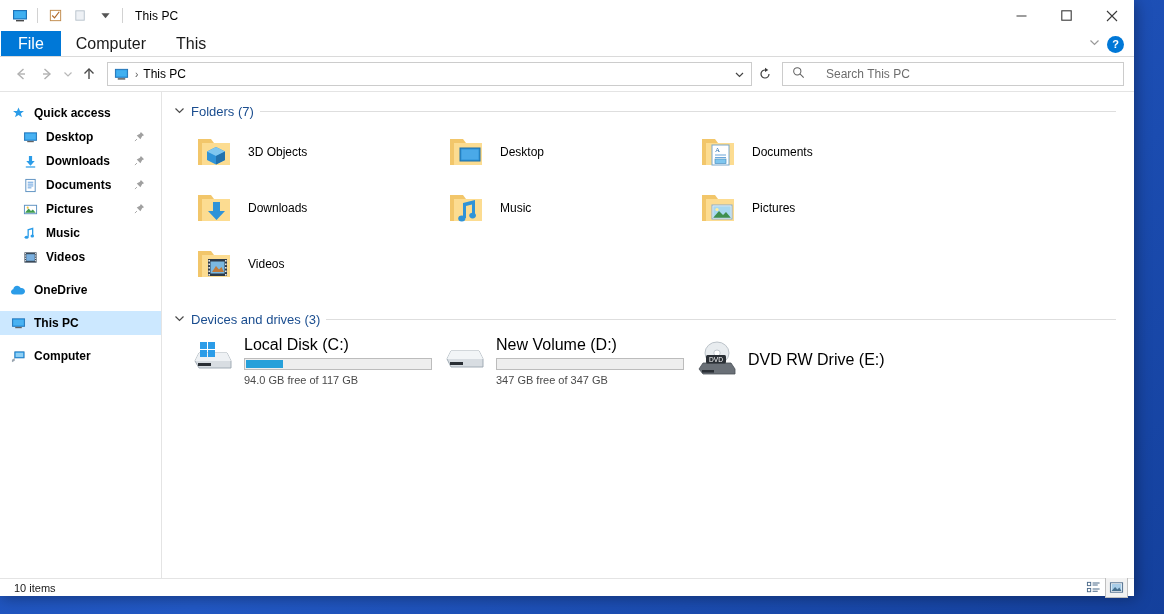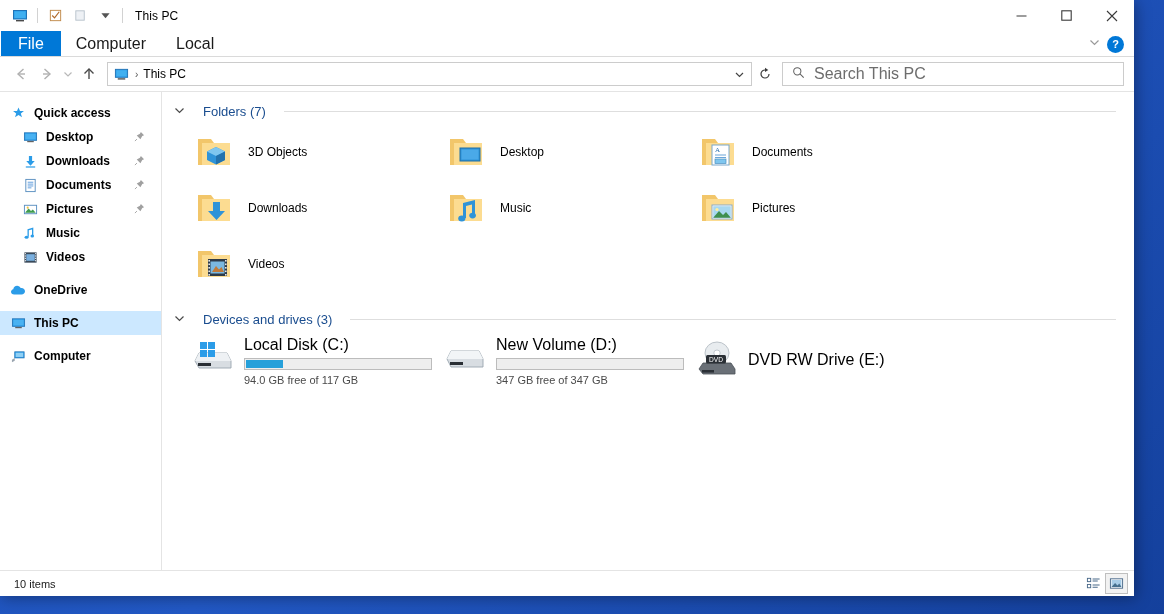--- a/index.html
+++ b/index.html
@@ -110,21 +110,21 @@
     width: 26px; height: 24px;
     display: flex; align-items: center; justify-content: center;
     color: #333; font-size: 13px;
     border: 1px solid transparent;
   }
   .searchbox {
     width: 342px; height: 24px; margin-left: 4px;
     border: 1px solid #cccccc; background: #ffffff;
     display: flex; align-items: center; padding-left: 9px; gap: 9px;
   }
-  .search-ph { font-size: 16px; color: #6d6d6d; }
+  .search-ph { font-size: 12px; color: #6d6d6d; margin-left: 12px; }
 
   
   .body {
     flex: 1 1 auto; display: flex; min-height: 0;
     border-top: 1px solid #e4e4e4;
   }
 
   
   .sidebar {
     width: 162px; flex: 0 0 162px;
@@ -153,21 +153,21 @@
   }
   .nav-gap { height: 9px; }
 
   
   .content {
     flex: 1 1 auto; background: #ffffff;
     padding: 8px 0 0 10px; overflow: hidden;
     position: relative;
   }
   .group-header {
-    display: flex; align-items: center; gap: 18px;
+    display: flex; align-items: center; gap: 6px;
     height: 22px; margin-bottom: 2px; padding-left: 2px;
   }
   .group-chevron { color: #4a4a4a; font-size: 10px; width: 11px; }
   .group-title { font-size: 13px; color: #1a4d8f; white-space: nowrap; }
   .group-rule { flex: 1 1 auto; height: 1px; background: #dedede; margin-right: 18px; }
 
   .tiles {
     display: flex; flex-wrap: wrap;
     align-content: flex-start;
   }
@@ -192,21 +192,21 @@
     border: 1px solid #bcbcbc; background: #eeeeee;
     margin-bottom: 4px; padding: 1px;
   }
   .bar-fill { height: 100%; background: #26a0da; }
   .drive-free { font-size: 11px; color: #4a4a4a; }
 
   .drives { display: flex; flex-wrap: wrap; align-content: flex-start; }
 
   
   .statusbar {
-    height: 26px; flex: 0 0 auto;
+    height: 18px; flex: 0 0 auto;
     border-top: 1px solid #e4e4e4;
     display: flex; align-items: center;
     padding: 0 6px 0 14px;
     background: #ffffff;
   }
   .status-text { font-size: 11px; color: #1a1a1a; }
   .status-spacer { flex: 1 1 auto; }
   .viewbtn {
     width: 23px; height: 21px;
     display: flex; align-items: center; justify-content: center;
@@ -264,21 +264,21 @@
           <svg width="12" height="12" viewBox="0 0 12 12">
               <path d="M1 1 L11 11 M11 1 L1 11" stroke="#3a3a3a" stroke-width="1.1" fill="none"></path>
             </svg>
         </div>
       </div>
     </div>
 
     <div class="ribbon">
       <div class="tab file">File</div>
       <div class="tab">Computer</div>
-      <div class="tab">Local</div>
+      <div class="tab">This</div>
       <div class="ribbon-right">
         <div>
           <svg width="13" height="13" viewBox="0 0 13 13">
               <path d="M2.5 4.5 L6.5 8.5 L10.5 4.5" fill="none" stroke="#9a9a9a" stroke-width="1.2"></path>
             </svg>
         </div>
         <div class="help-btn">?</div>
       </div>
     </div>
 

